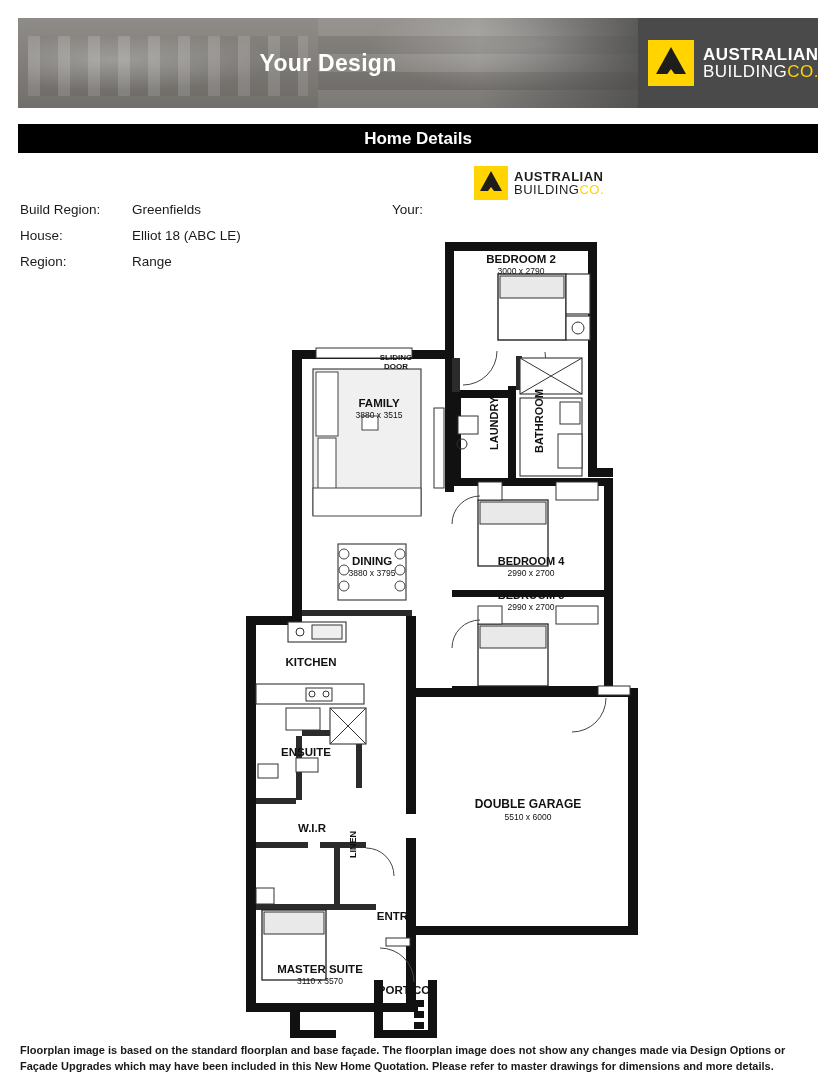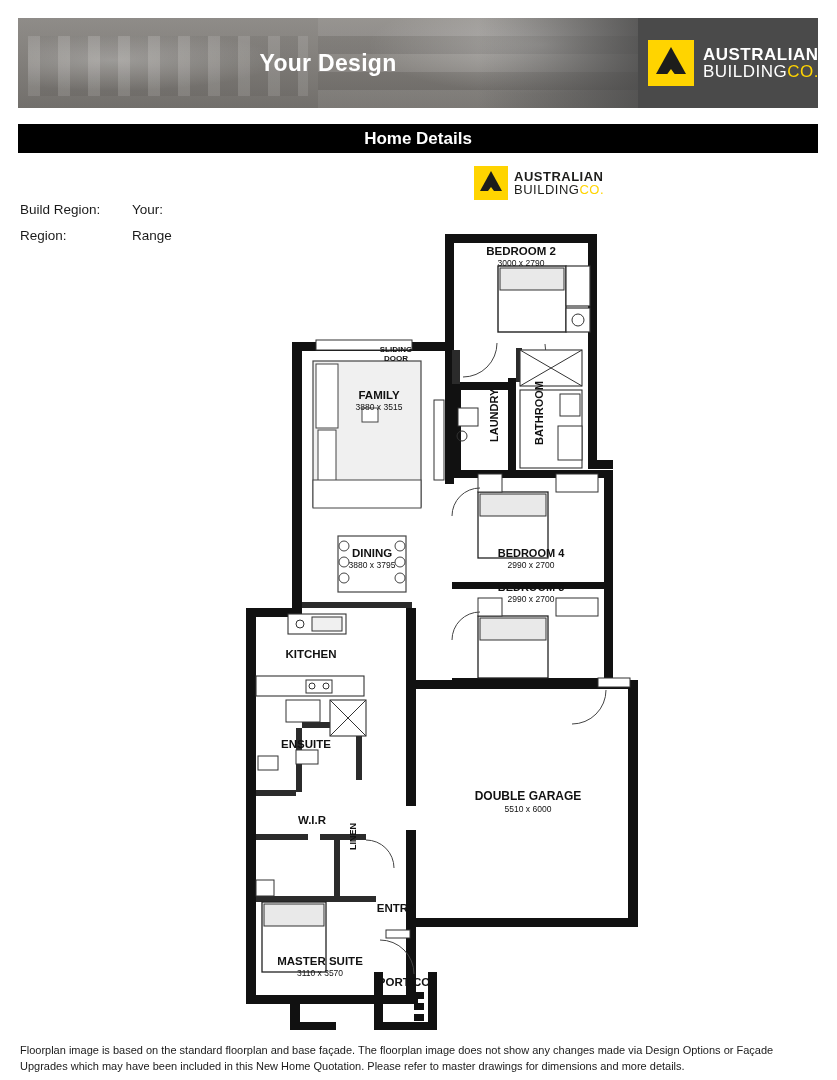--- a/index.html
+++ b/index.html
@@ -176,35 +176,36 @@
   .logo-range {
     position: absolute;
     left: 474px;
     top: 166px;
   }
 
   
   .plan {
     position: absolute;
     left: 0;
-    top: 230px;
+    top: 238px;
     width: 837px;
     height: 800px;
   }
   .plan svg { display: block; }
 
   
   .footnote {
     position: absolute;
     left: 20px;
     top: 1043px;
     width: 798px;
     font-size: 11px;
     line-height: 1.45;
     color: #1a1a1a;
+    font-weight: bold;
   }
 </style>
 </head>
 <body>
 
 <div class="banner">
   <div class="banner-photo"></div>
   <div class="banner-fade"></div>
   <div class="banner-title">Your Design</div>
 </div>
@@ -217,21 +218,26 @@
   </div>
 </div>
 
 <div class="section-bar">
   <span>Home Details</span>
 </div>
 
 <div class="details">
   <div class="detail-row">
     <div class="detail-label">Build Region:</div>
+    <div class="detail-value">Greenfields</div>
     <div class="range-label">Your:</div>
+  </div>
+  <div class="detail-row">
+    <div class="detail-label">House:</div>
+    <div class="detail-value">Elliot 18 (ABC LE)</div>
   </div>
   <div class="detail-row">
     <div class="detail-label">Region:</div>
     <div class="detail-value">Range</div>
   </div>
 </div>
 
 <div class="logo logo-small logo-range">
   <div class="logo-mark"></div>
   <div class="logo-text">

